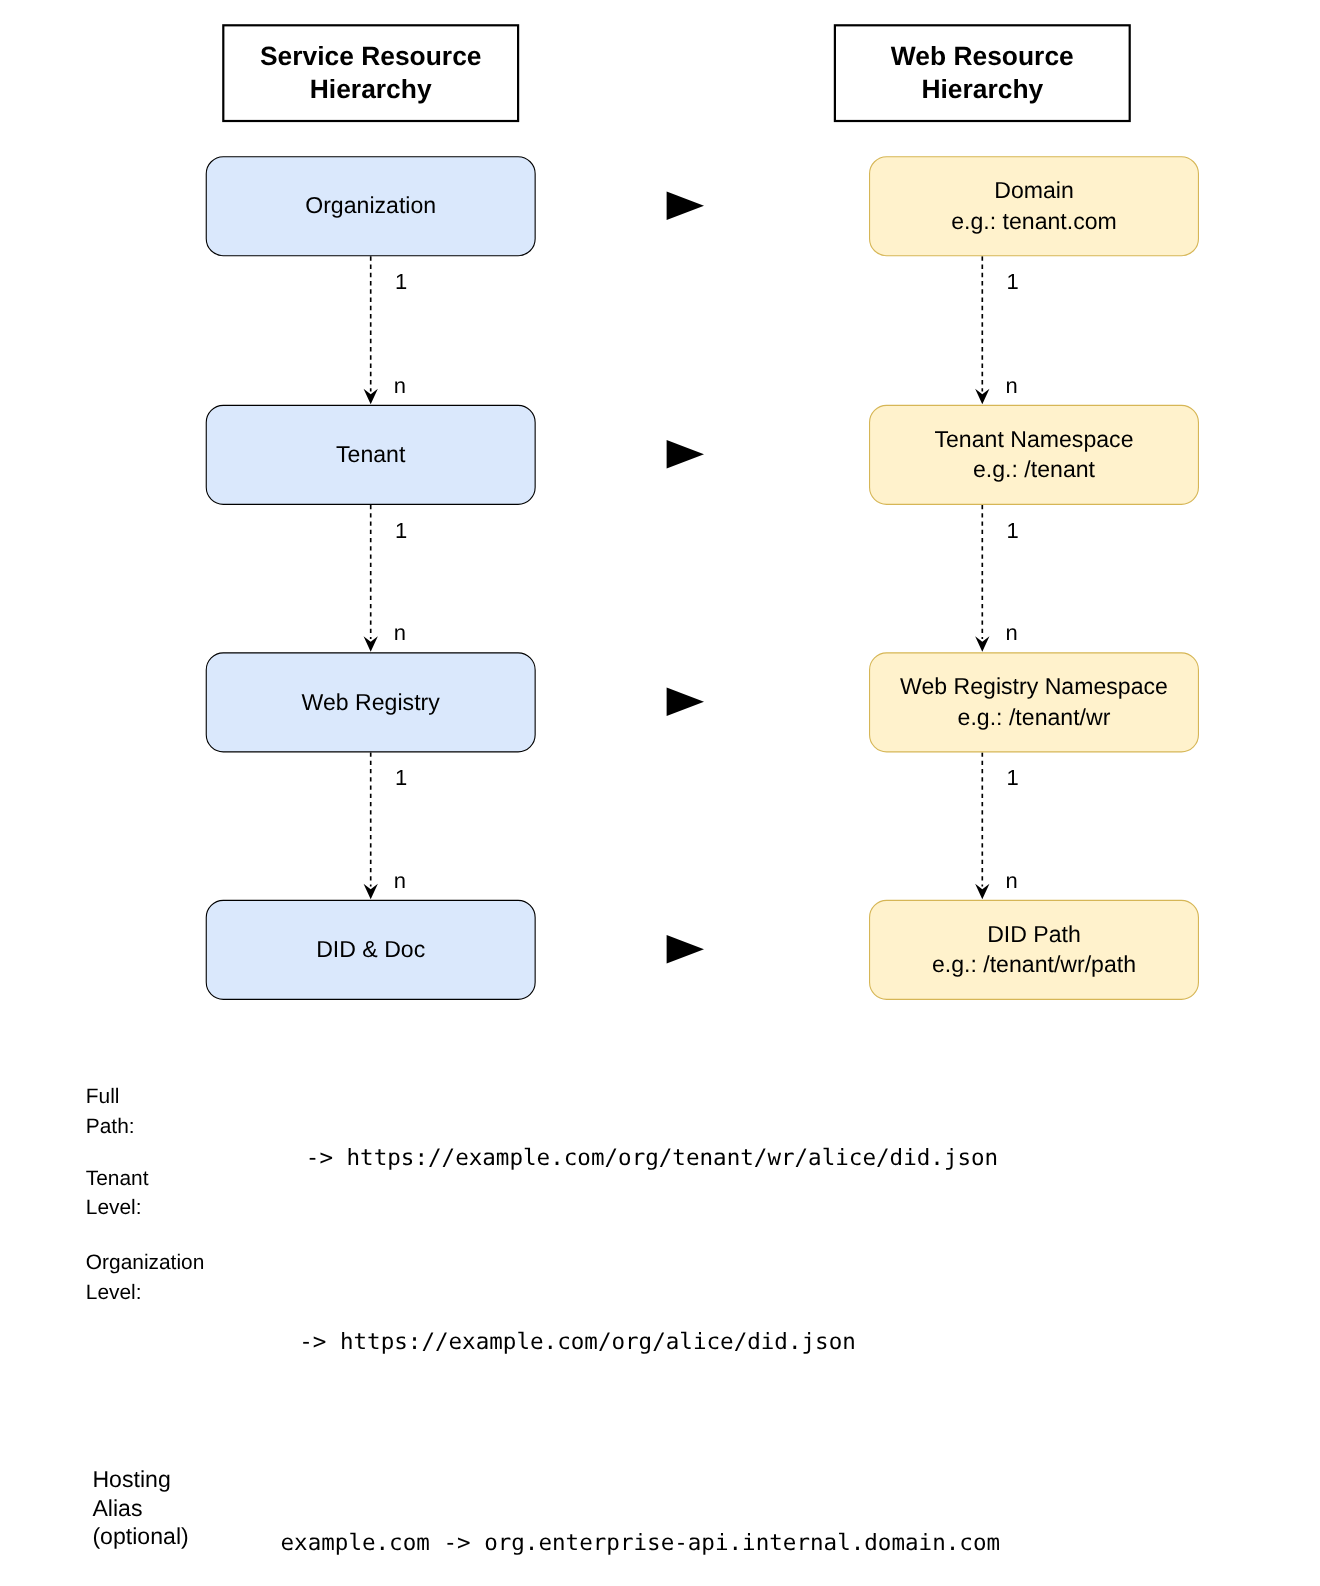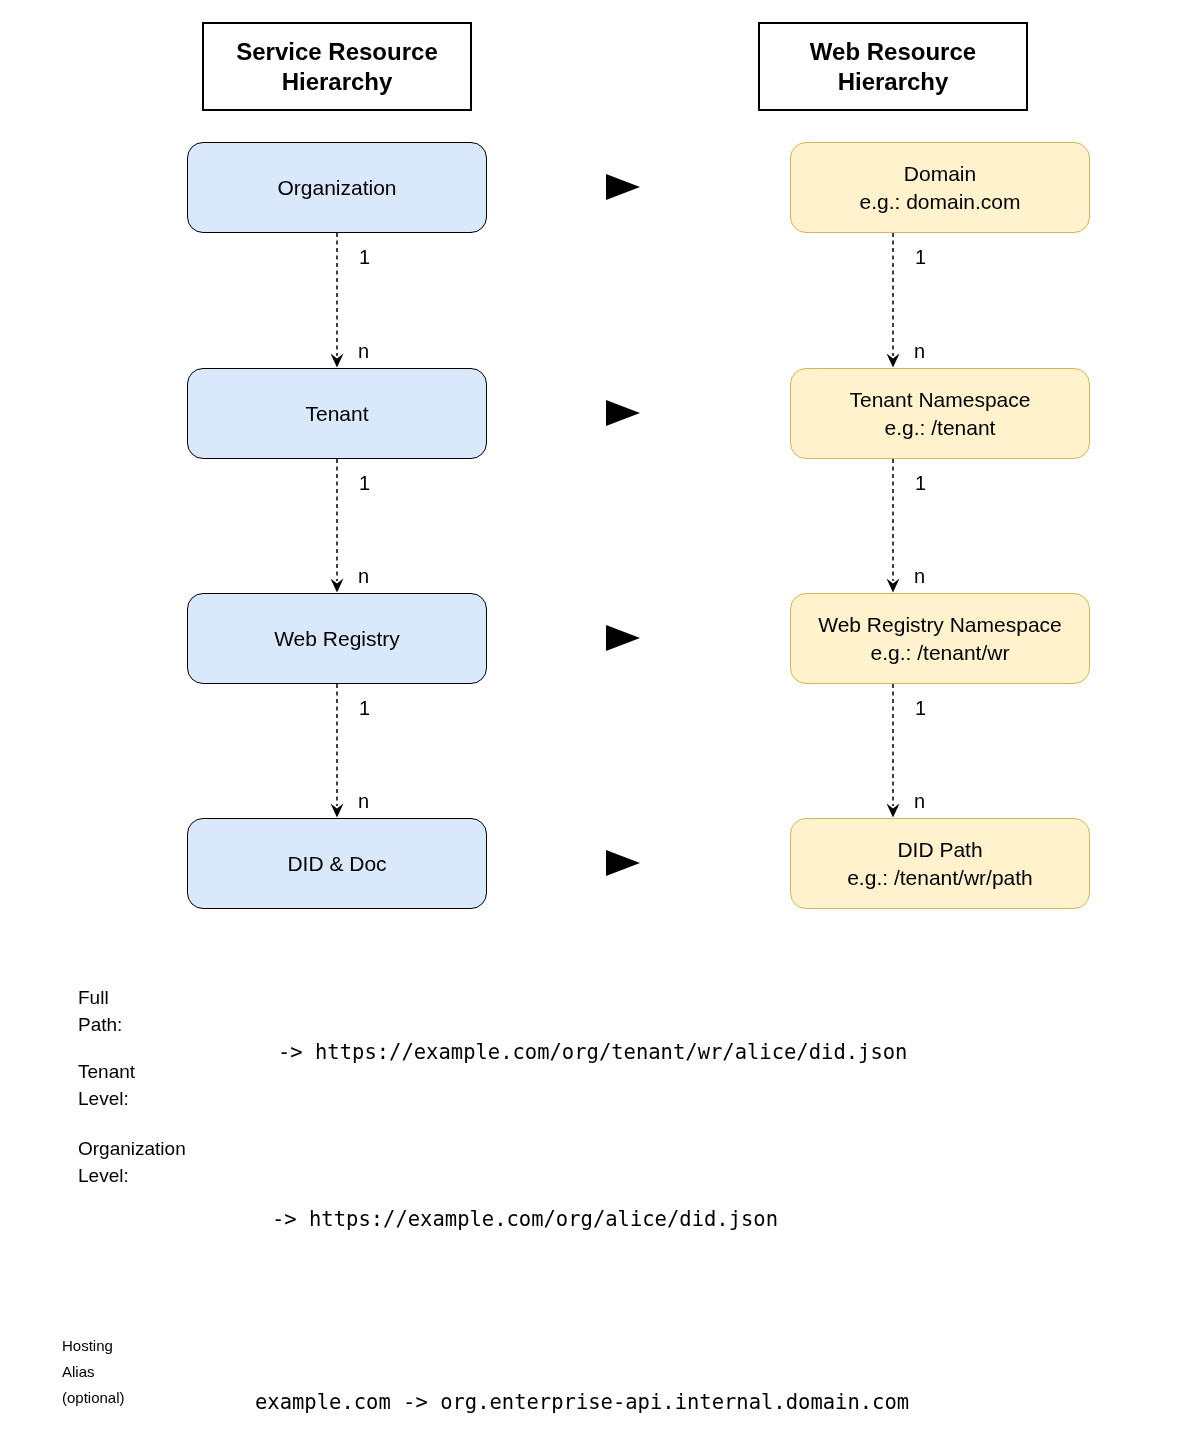--- a/index.html
+++ b/index.html
@@ -39,21 +39,21 @@
   .node.web { left: 743px; background: var(--web-fill); border: 1.8px solid var(--web-border); margin-left: 47px; }
 
   .edge-label { position: absolute; font-size: 20px; line-height: 22px; }
 
   .map-label { position: absolute; left: 78px; font-size: 19px; line-height: 27px; }
   .map-label span { display: block; }
   .map-values { position: absolute; font-family: "DejaVu Sans Mono", monospace; font-size: 20.5px; line-height: 28px; white-space: pre; }
   .map-values .bold, .bold { font-weight: bold; }
   .map-values span { display: block; }
 
-  .hosting-label { position: absolute; left: 62px; font-size: 15px; line-height: 26px; }
+  .hosting-label { position: absolute; left: 84px; font-size: 21px; line-height: 26px; }
   .hosting-label span { display: block; }
   .hosting-values { position: absolute; font-family: "DejaVu Sans Mono", monospace; font-size: 20.5px; line-height: 31px; white-space: pre; }
   .hosting-values span { display: block; }
 </style>
 </head>
 <body>
 
 <div class="canvas">
 
   <svg class="layer" width="1200" height="960">
@@ -90,21 +90,21 @@
   </div>
   <div class="node svc" style="top:593px;">
     <span>Web Registry</span>
   </div>
   <div class="node svc" style="top:818px;">
     <span>DID &amp; Doc</span>
   </div>
 
   <div class="node web" style="top:142px;">
     <span>Domain</span>
-    <span>e.g.: domain.com</span>
+    <span>e.g.: tenant.com</span>
   </div>
   <div class="node web" style="top:368px;">
     <span>Tenant Namespace</span>
     <span>e.g.: /tenant</span>
   </div>
   <div class="node web" style="top:593px;">
     <span>Web Registry Namespace</span>
     <span>e.g.: /tenant/wr</span>
   </div>
   <div class="node web" style="top:818px;">

